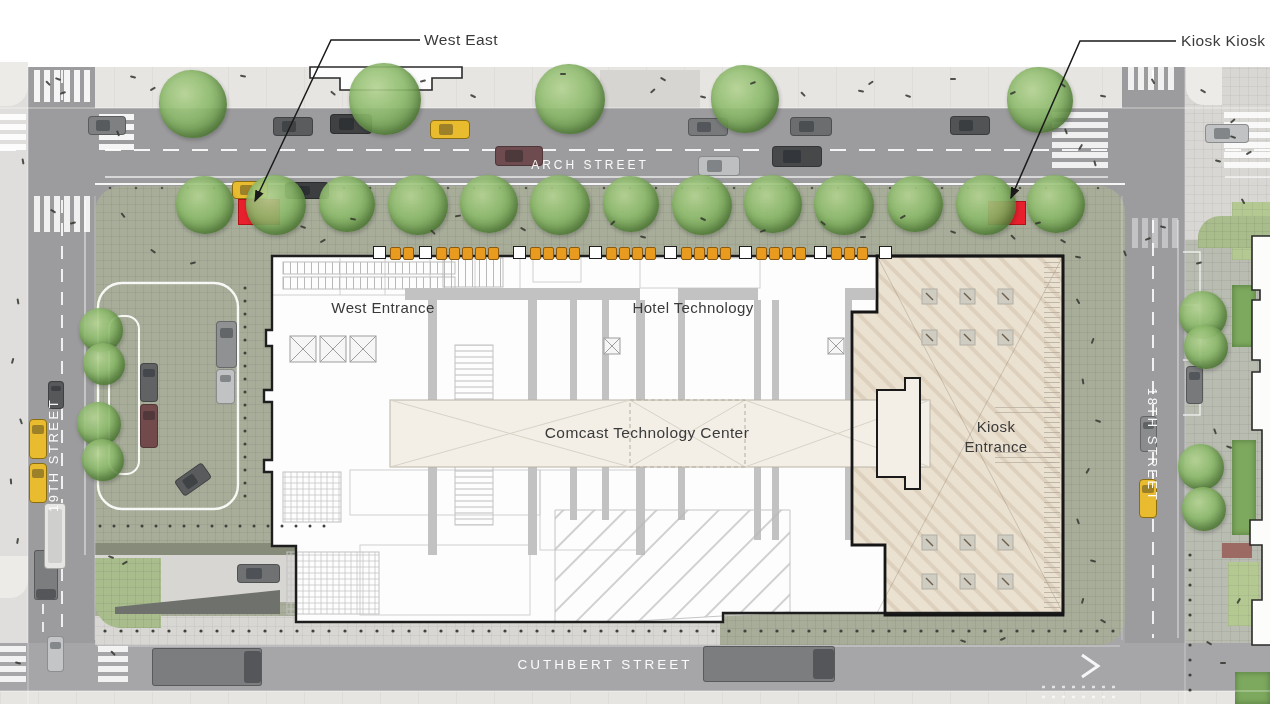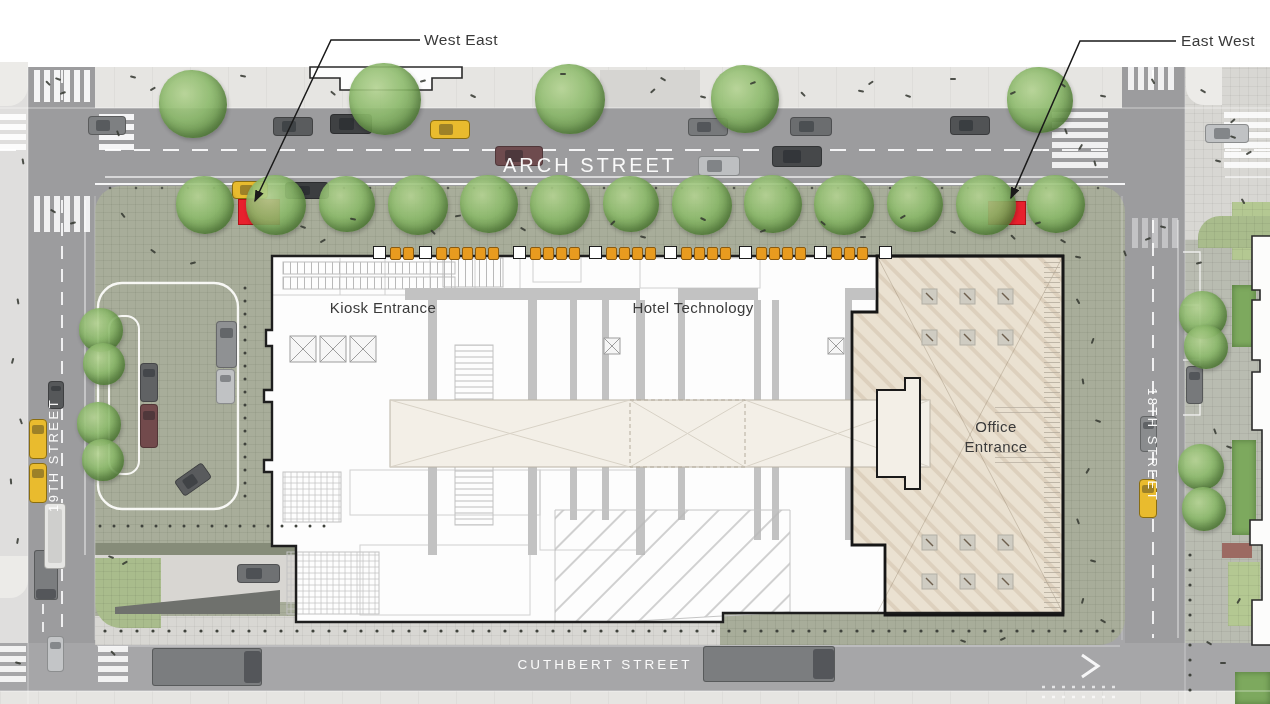--- a/index.html
+++ b/index.html
@@ -27,21 +27,21 @@
                      repeating-linear-gradient(90deg,rgba(0,0,0,.05) 0 1px,transparent 1px 10px);}
   .driveway{background:#d8d6d2;}
   .olive{background:#868c79;}
   .bulb-white{background:#ecebe8;}
   .bulb-green{background:#a9bc8c;
     background-image:repeating-linear-gradient(0deg,rgba(0,0,0,.05) 0 1px,transparent 1px 8px),
                      repeating-linear-gradient(90deg,rgba(0,0,0,.05) 0 1px,transparent 1px 8px);}
   
   .lbl{position:absolute;color:#3a3a3a;white-space:nowrap;z-index:20;}
   .lbl-kiosk{font-size:15.5px;letter-spacing:.4px;transform:translate(0,-50%);}
-  .lbl-street{color:rgba(255,255,255,.95);font-size:20px;letter-spacing:3px;
+  .lbl-street{color:rgba(255,255,255,.95);font-size:12px;letter-spacing:3px;
               transform:translate(-50%,-50%);}
   .lbl-street-v{color:rgba(255,255,255,.95);font-size:13px;letter-spacing:2.5px;}
   .lbl-bldg{font-size:15px;letter-spacing:.4px;transform:translate(-50%,-50%);}
   .lbl-office{text-align:center;line-height:20px;}
   
   .kiosk{position:absolute;z-index:12;border:1px solid rgba(120,0,0,.5);}
   .tree{position:absolute;z-index:14;border-radius:48% 52% 50% 50%;opacity:.9;
     background:radial-gradient(circle at 38% 35%,#b4d392 0%,#8cba6b 42%,#68964a 74%,#527c39 100%);
     box-shadow:1px 2px 4px rgba(0,0,0,.25), inset -3px -4px 8px rgba(40,70,25,.45);}
   .car{position:absolute;z-index:11;border-radius:4px;border:1px solid rgba(0,0,0,.28);}
@@ -474,29 +474,30 @@
     <defs>
       <marker id="arr" markerWidth="10" markerHeight="10" refX="7" refY="3" orient="auto">
         <path d="M0,0 L8,3 L0,6 Z" fill="#1a1a1a"></path>
       </marker>
     </defs>
     <path d="M 420,40 H 331 L 255,201" fill="none" stroke="#1a1a1a" stroke-width="1.5" marker-end="url(#arr)"></path>
     <path d="M 1176,41 H 1080 L 1011,198" fill="none" stroke="#1a1a1a" stroke-width="1.5" marker-end="url(#arr)"></path>
   </svg>
 
   <div class="lbl lbl-kiosk" style="left:424px;top:40px;">West East</div>
-  <div class="lbl lbl-kiosk" style="left:1181px;top:41px;">East West</div>
+  <div class="lbl lbl-kiosk" style="left:1181px;top:41px;">Kiosk Kiosk</div>
   <div class="lbl lbl-street" style="left:590px;top:165px;">ARCH STREET</div>
   <div class="lbl lbl-street" style="left:605px;top:664px;font-size:13.5px;">CUTHBERT STREET</div>
   <div class="lbl lbl-street-v" style="left:53px;top:455px;transform:translate(-50%,-50%) rotate(-90deg);">19TH STREET</div>
   <div class="lbl lbl-street-v" style="left:1152px;top:445px;transform:translate(-50%,-50%) rotate(90deg);">18TH STREET</div>
-  <div class="lbl lbl-bldg" style="left:383px;top:307px;">Kiosk Entrance</div>
+  <div class="lbl lbl-bldg" style="left:383px;top:307px;">West Entrance</div>
   <div class="lbl lbl-bldg" style="left:693px;top:307px;">Hotel Technology</div>
+  <div class="lbl lbl-bldg" style="left:647px;top:433px;font-size:15.5px;">Comcast Technology Center</div>
   <div class="lbl lbl-bldg lbl-office" style="left:996px;top:437px;">
-    <div>Office</div>
+    <div>Kiosk</div>
     <div>Entrance</div>
   </div>
 <div class="tree" style="left: 159px; top: 70px; width: 68px; height: 68px;"></div>
     <div class="tree" style="left: 349px; top: 63px; width: 72px; height: 72px;"></div>
     <div class="tree" style="left: 535px; top: 64px; width: 70px; height: 70px;"></div>
     <div class="tree" style="left: 711px; top: 65px; width: 68px; height: 68px;"></div>
     <div class="tree" style="left: 1007px; top: 67px; width: 66px; height: 66px;"></div>
     <div class="tree" style="left: 176px; top: 176px; width: 58px; height: 58px;"></div>
     <div class="tree" style="left: 246px; top: 175px; width: 60px; height: 60px;"></div>
     <div class="tree" style="left: 319px; top: 176px; width: 56px; height: 56px;"></div>

